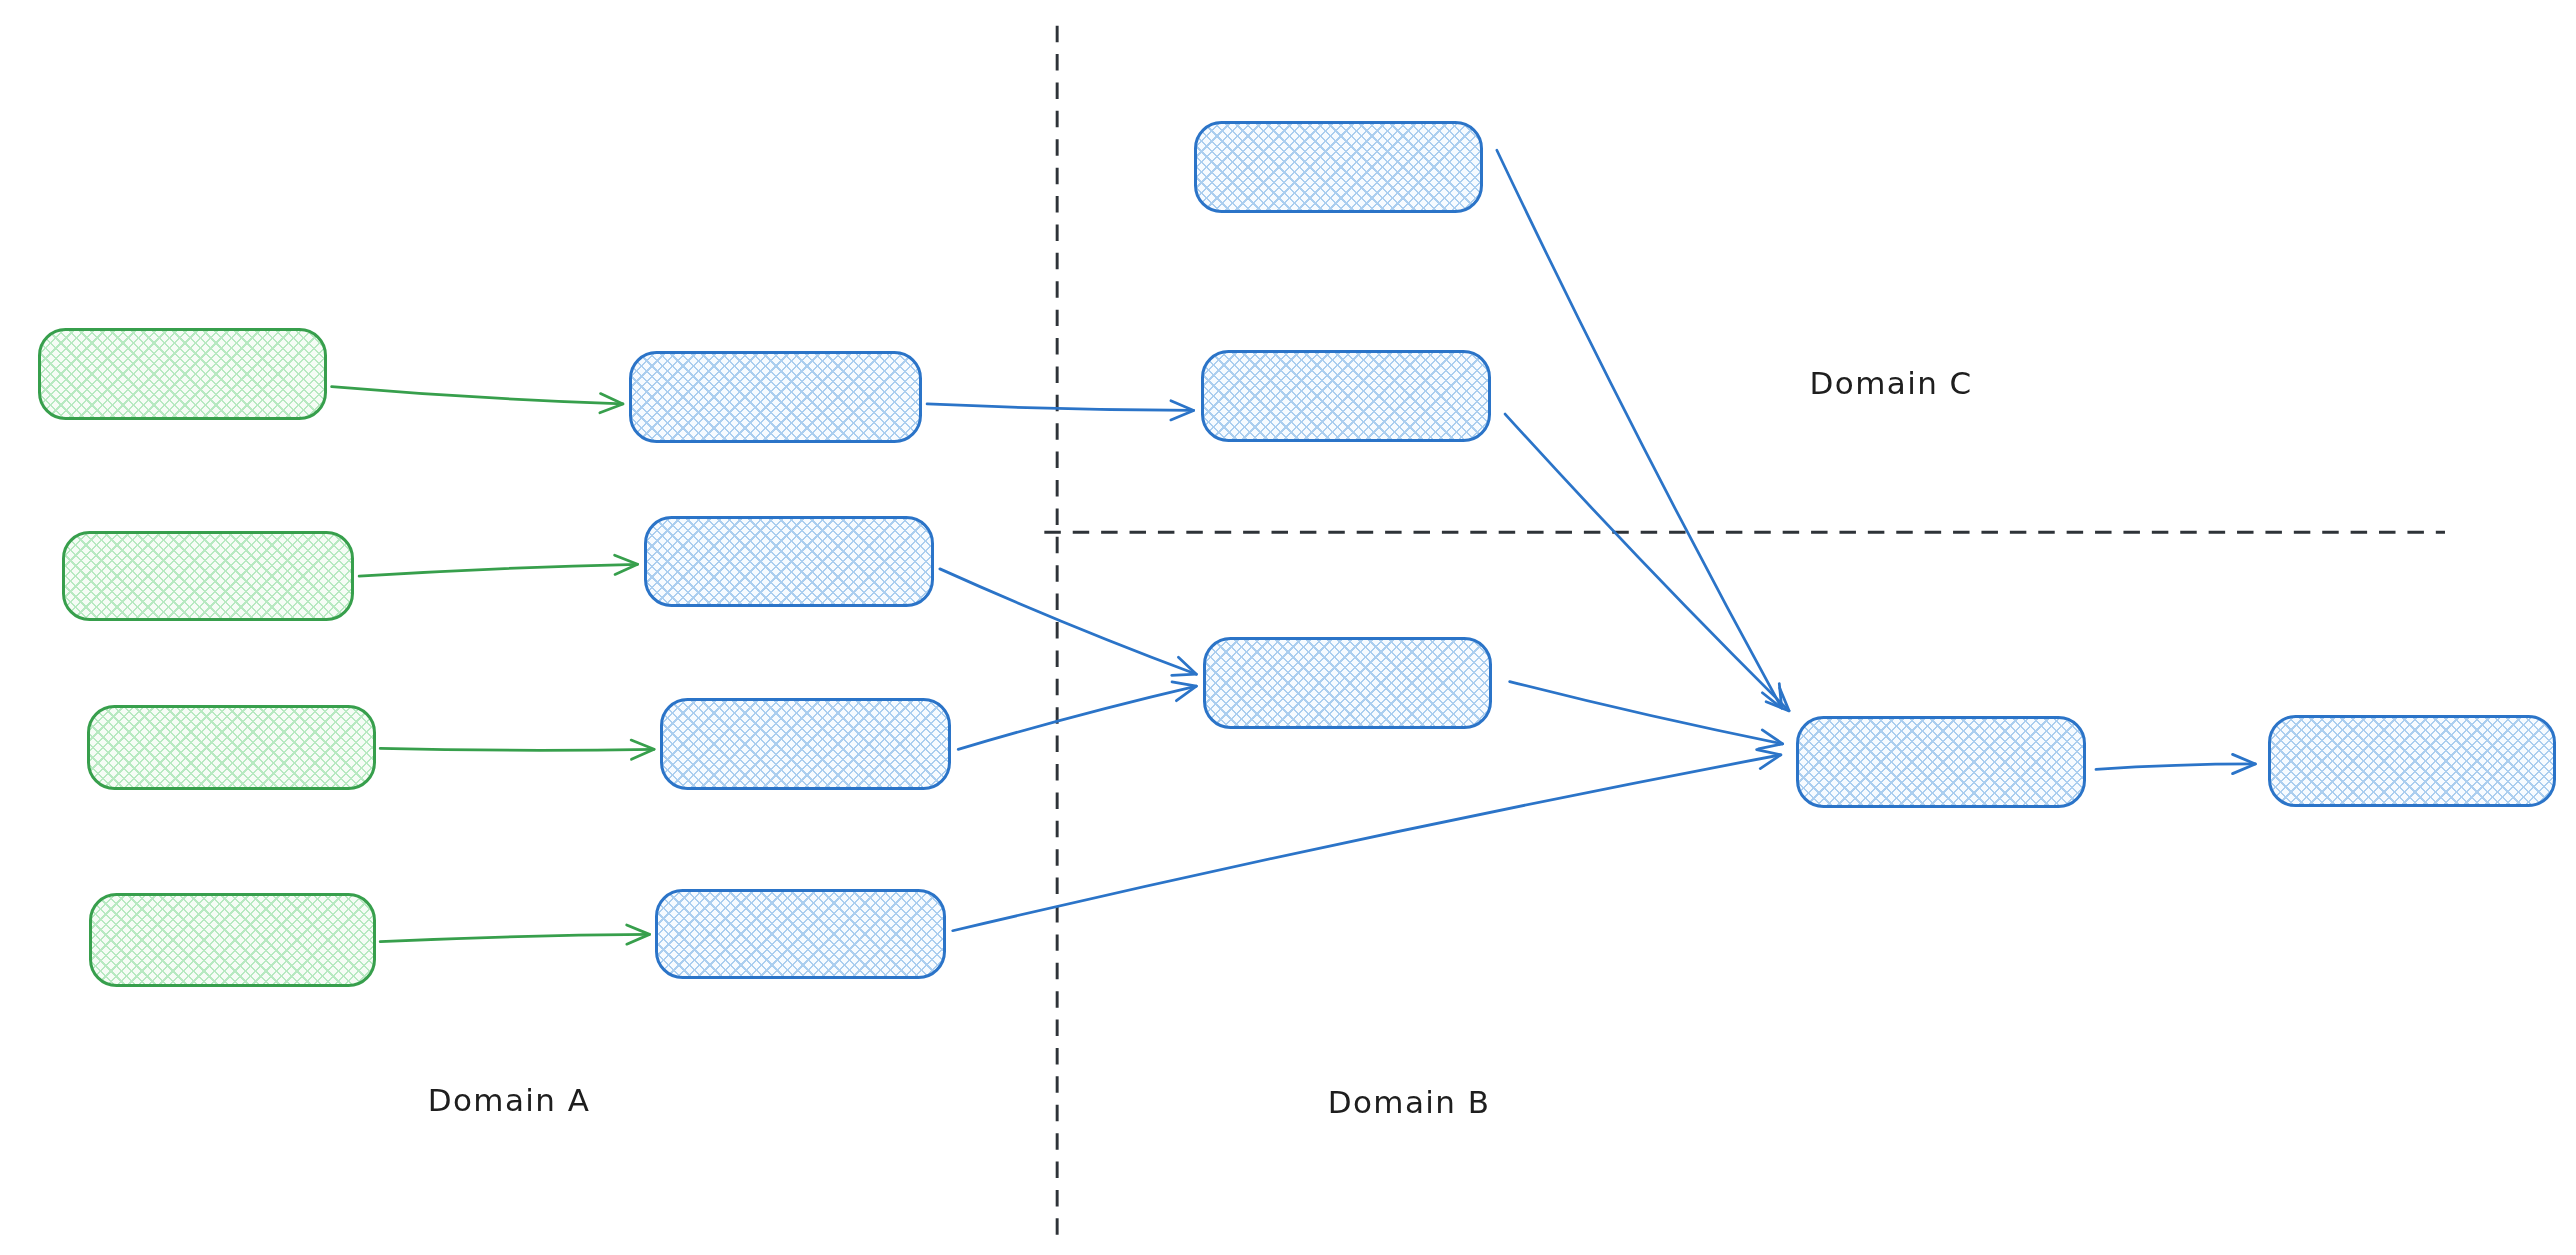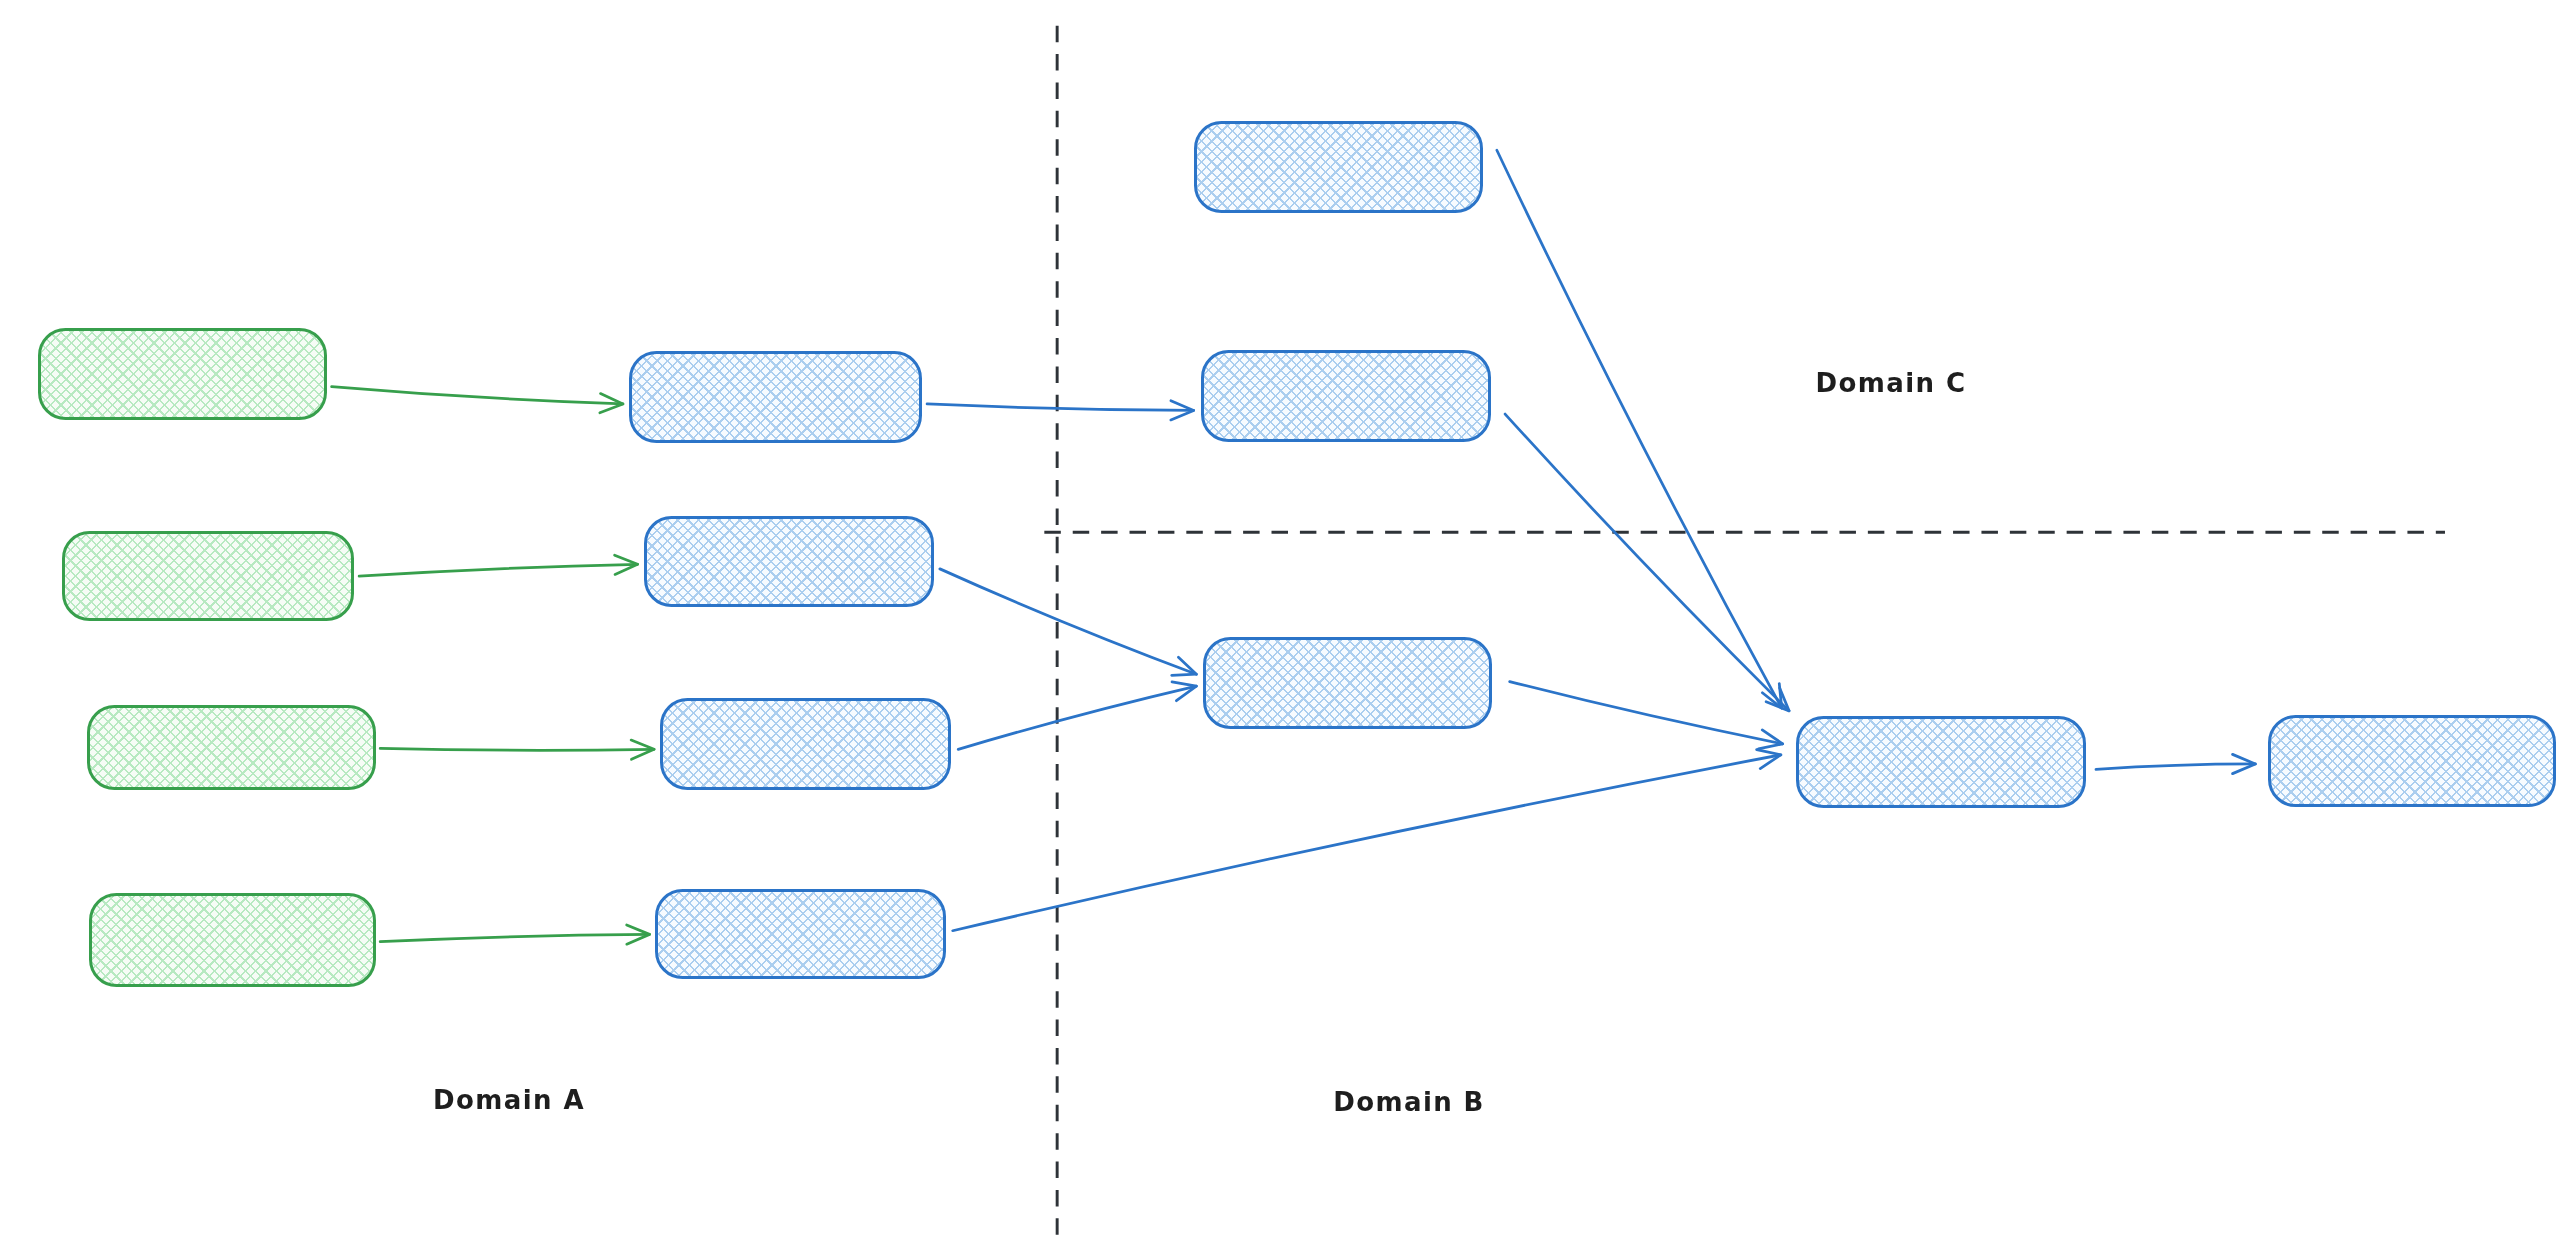--- a/index.html
+++ b/index.html
@@ -45,22 +45,22 @@
   .node.blue{
     border:3.2px solid var(--blue-stroke);
     background:
       repeating-linear-gradient(45deg, var(--blue-hatch) 0 1.6px, transparent 1.6px 7.3px),
       repeating-linear-gradient(135deg, var(--blue-hatch) 0 1.6px, transparent 1.6px 7.3px),
       var(--blue-fill);
   }
   .domain-label{
     position:absolute;
     transform:translate(-50%,-50%);
-    font-size:26px;
-    font-weight:700;
+    font-size:31px;
+    font-weight:400;
     letter-spacing:1.4px;
     color:var(--text);
     white-space:nowrap;
   }
 </style>
 </head>
 <body>
 
 <div class="canvas">
   <svg id="edges-svg" viewBox="0 0 2812 1370">

